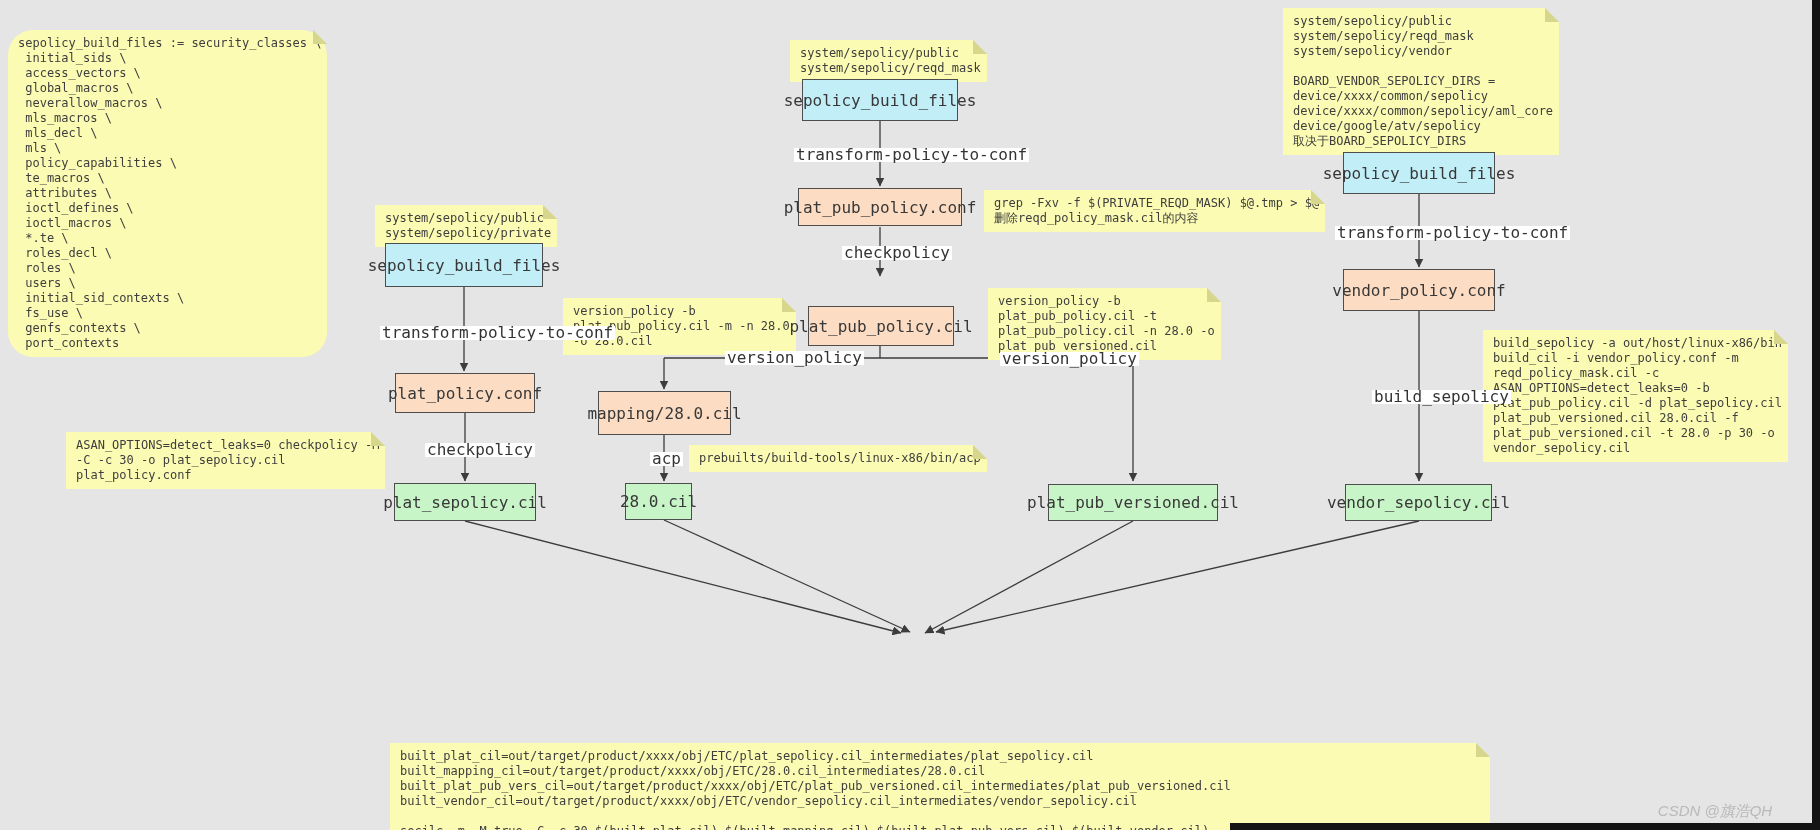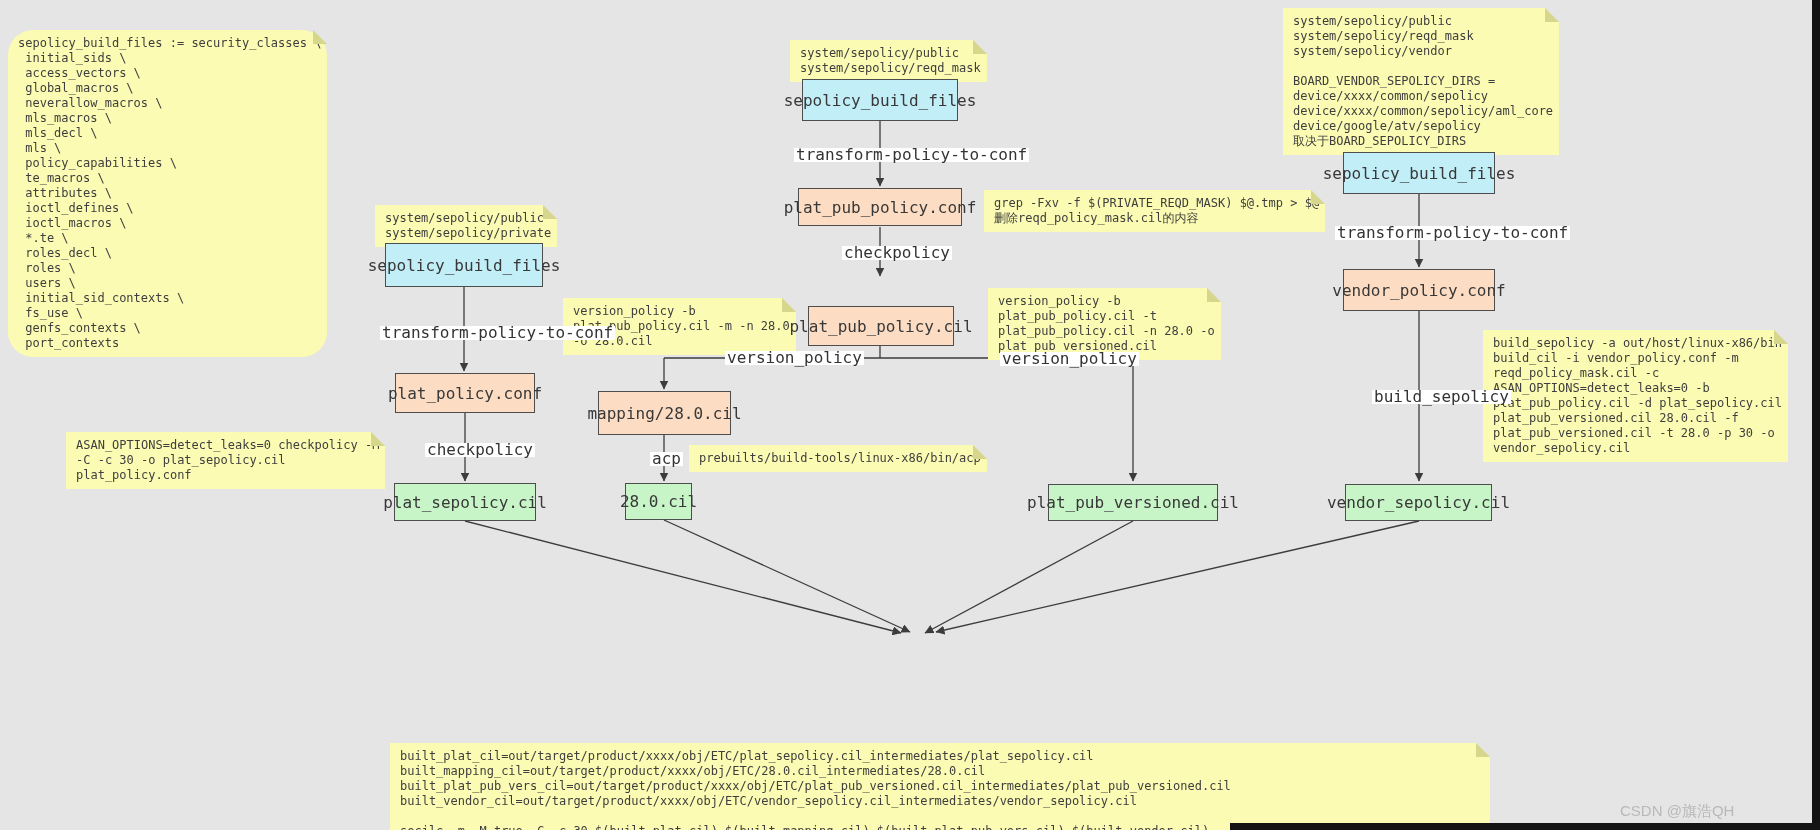--- a/index.html
+++ b/index.html
@@ -24,21 +24,21 @@
   .box.src{background:#c2eef7;}
   .box.mid{background:#fcdcc2;}
   .box.out{background:#c8f5c8;}
   .box.final{background:#e3f7c6;font-family:"Liberation Sans",sans-serif;font-size:21px;color:#3f3f3f;}
   .lbl{
     position:absolute;z-index:3;background:#ffffff;color:#333333;
     font-size:16px;line-height:14px;padding:0 2px;white-space:pre;
   }
   .watermark{
     position:absolute;z-index:4;font-family:"Liberation Sans",sans-serif;
-    font-size:15px;color:#b9b9b9;text-align:left;
+    font-size:15px;color:#b9b9b9;text-align:center;font-style:italic;
   }
   .strip{position:absolute;z-index:5;background:#141414;}
 </style>
 </head>
 <body>
 
 <div id="stage">
 
   <svg class="wires" width="1820" height="830" viewBox="0 0 1820 830">
     <defs>

